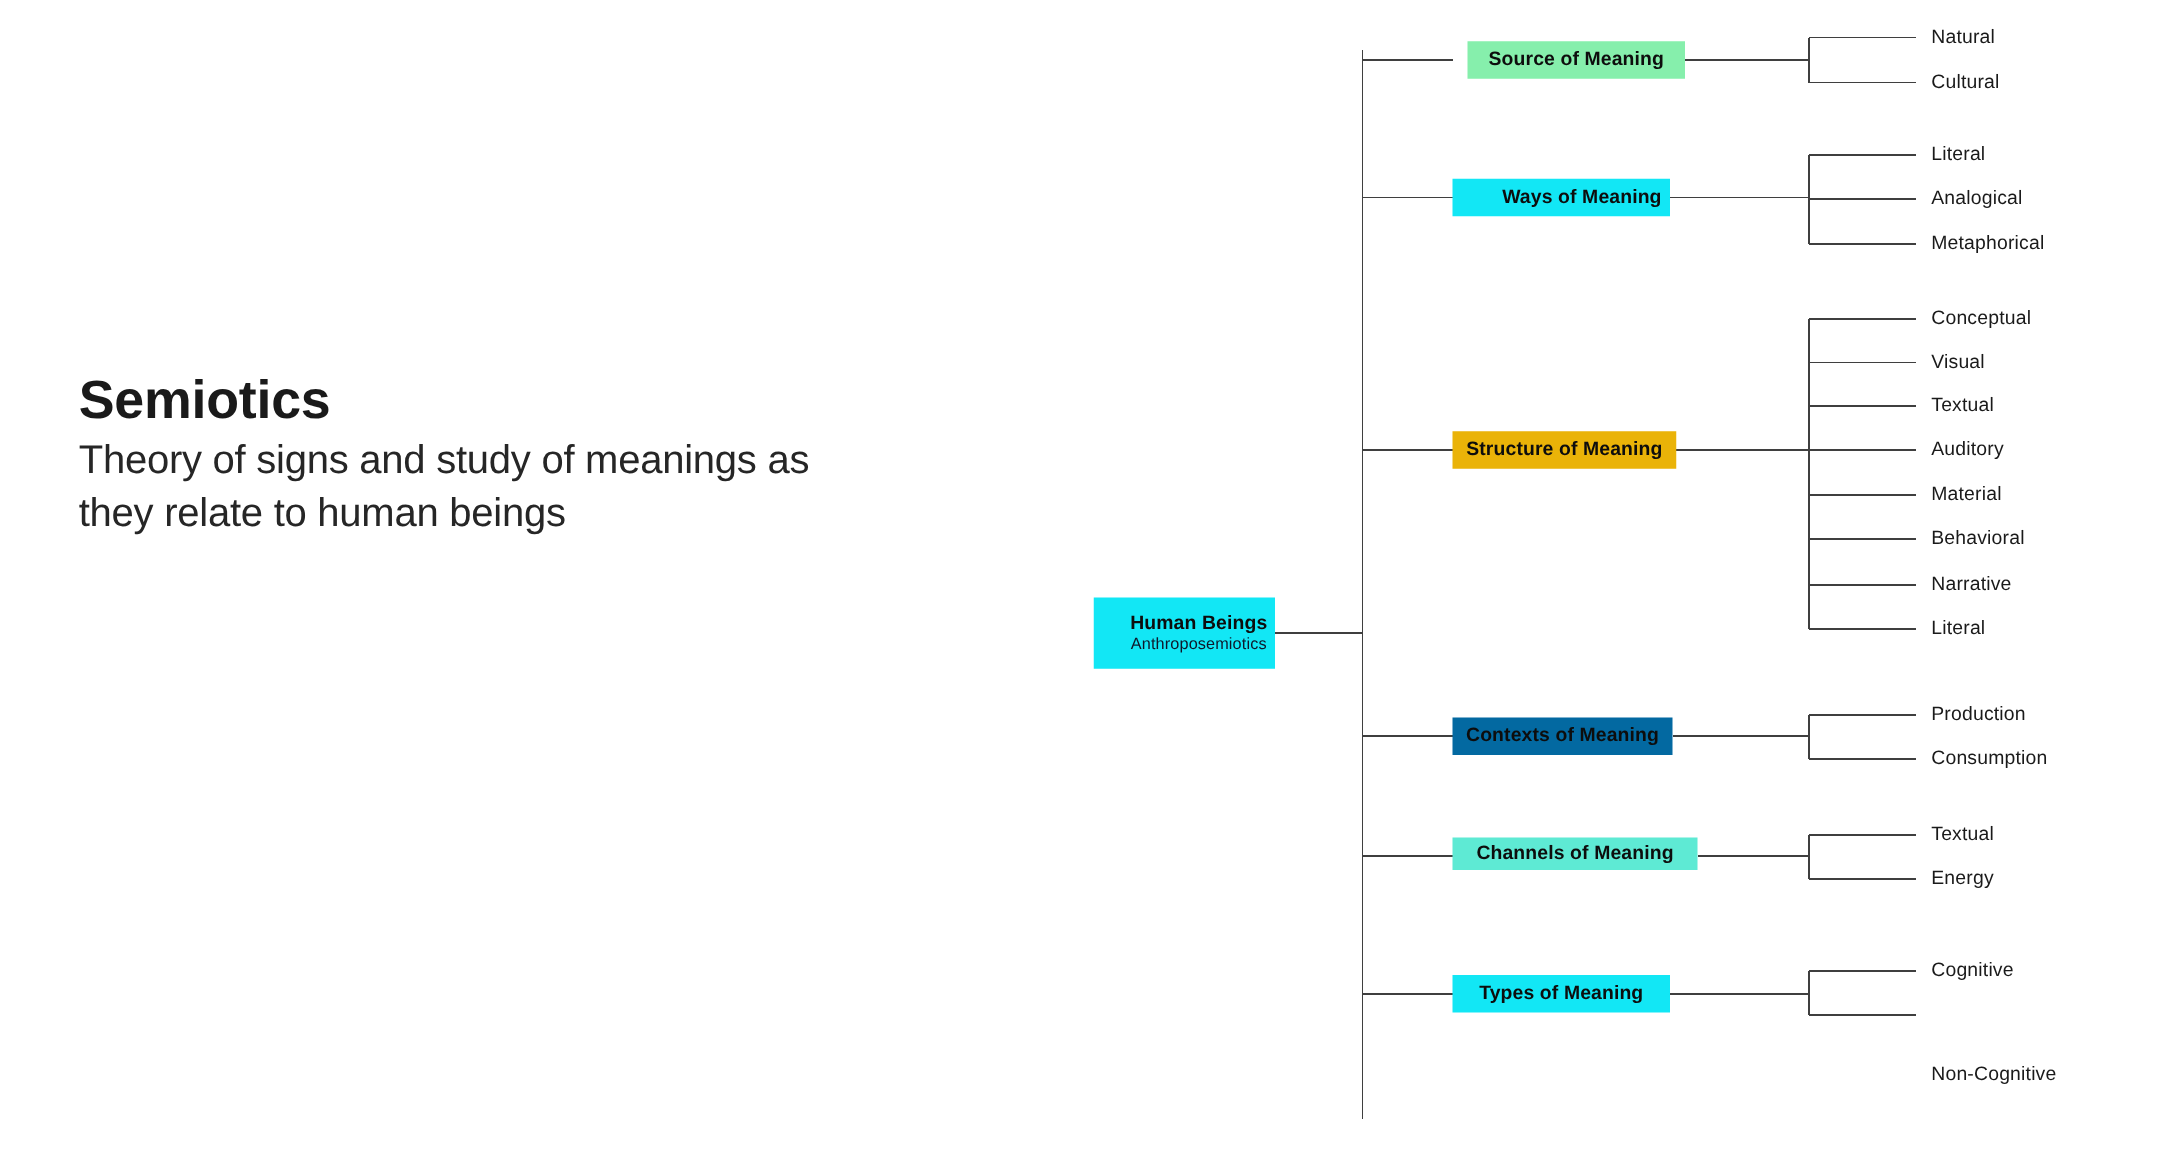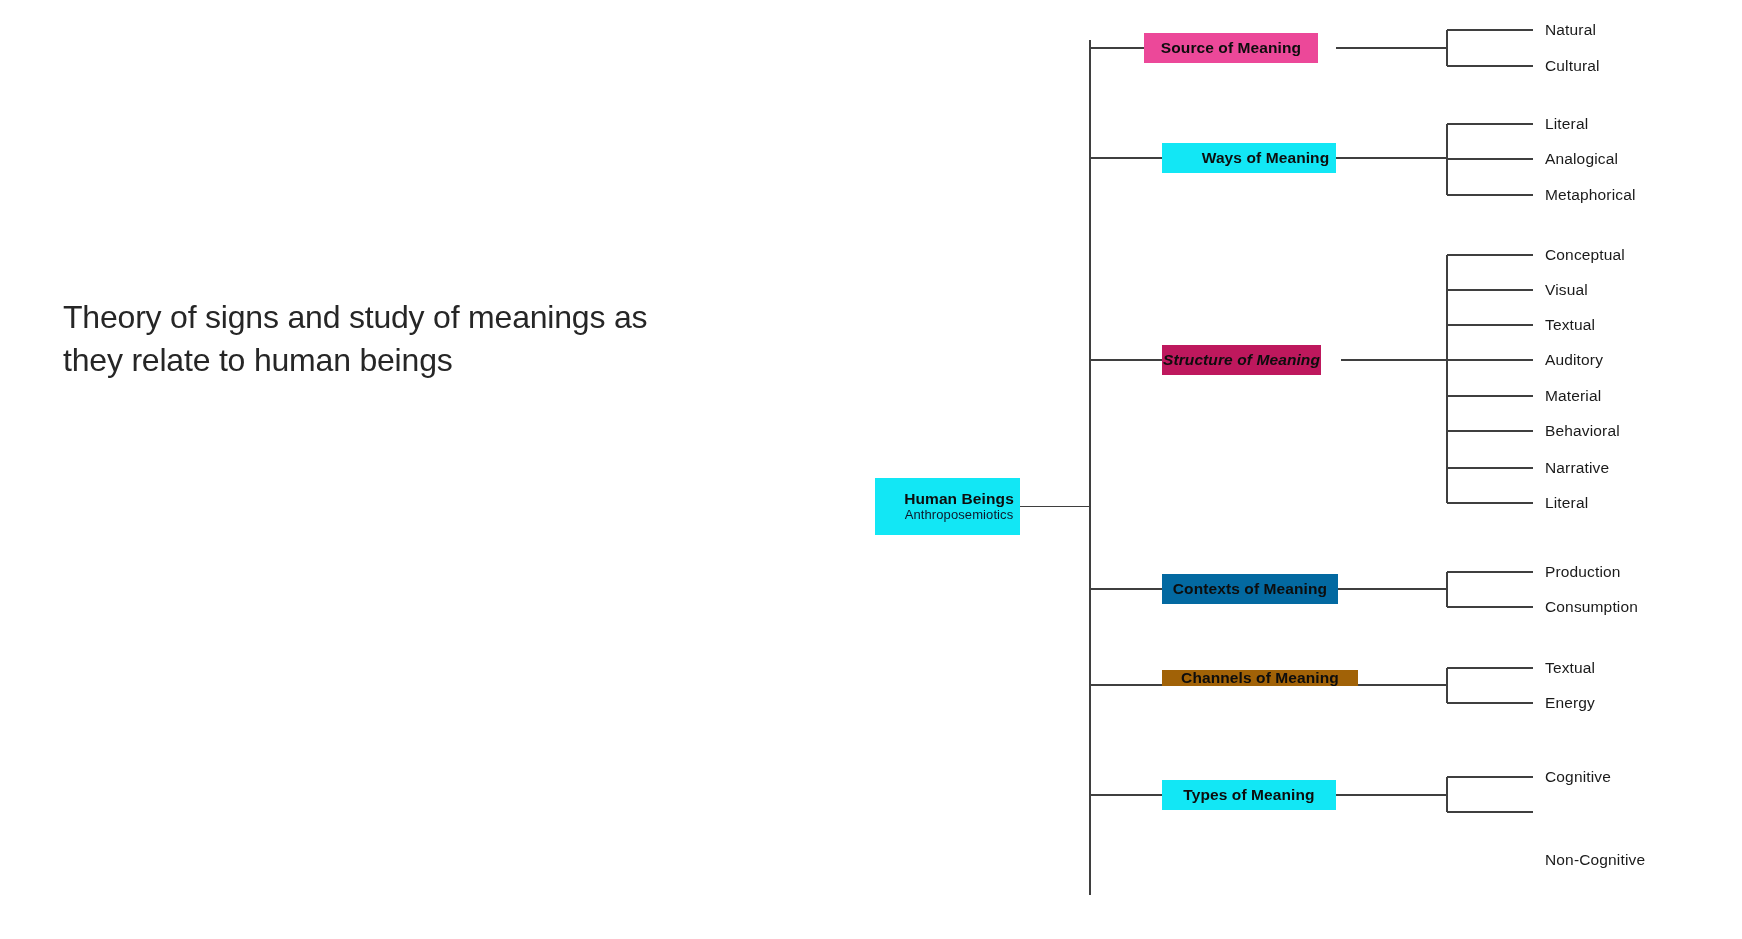--- a/index.html
+++ b/index.html
@@ -96,20 +96,21 @@
     white-space: nowrap;
     line-height: 1;
   }
 </style>
 </head>
 <body>
 
 <div id="slide">
 
   <div id="text-block">
+    <div id="heading">Semiotics</div>
     <div id="subheading">Theory of signs and study of meanings as they relate to human beings</div>
   </div>
 
   <div id="diagram">
     <svg id="wire-layer" viewBox="0 0 1742 939" width="1742" height="939" xmlns="http://www.w3.org/2000/svg">
         <line x1="1020" y1="506.5" x2="1090" y2="506.5" stroke="#3f3f3f" stroke-width="1.4" shape-rendering="crispEdges"></line>
         <line x1="1090" y1="40" x2="1090" y2="895" stroke="#3f3f3f" stroke-width="1.4" shape-rendering="crispEdges"></line>
         <line x1="1090" y1="48" x2="1162" y2="48" stroke="#3f3f3f" stroke-width="1.4" shape-rendering="crispEdges"></line>
         <line x1="1336" y1="48" x2="1447" y2="48" stroke="#3f3f3f" stroke-width="1.4" shape-rendering="crispEdges"></line>
         <line x1="1447" y1="30" x2="1447" y2="66" stroke="#3f3f3f" stroke-width="1.4" shape-rendering="crispEdges"></line>
@@ -146,48 +147,48 @@
         <line x1="1336" y1="795" x2="1447" y2="795" stroke="#3f3f3f" stroke-width="1.4" shape-rendering="crispEdges"></line>
         <line x1="1447" y1="777" x2="1447" y2="812" stroke="#3f3f3f" stroke-width="1.4" shape-rendering="crispEdges"></line>
         <line x1="1447" y1="777" x2="1533" y2="777" stroke="#3f3f3f" stroke-width="1.4" shape-rendering="crispEdges"></line>
         <line x1="1447" y1="812" x2="1533" y2="812" stroke="#3f3f3f" stroke-width="1.4" shape-rendering="crispEdges"></line>
       </svg>
     <div id="node-layer">
         <div class="node" style="left: 875px; top: 478px; width: 145px; height: 57px; background: rgb(18, 231, 245); padding-left: 23px;">
           <div class="node-title">Human Beings</div>
           <div class="node-sub">Anthroposemiotics</div>
         </div>
-        <div class="node" style="left: 1144px; top: 33px; width: 174px; height: 30px; background: #ec4899;">
+        <div class="node" style="left: 1174px; top: 33px; width: 174px; height: 30px; background: #86efac;">
           <div class="node-title">Source of Meaning</div>
         </div>
         <div class="leaf" style="left: 1545px; top: 22px;">Natural</div>
         <div class="leaf" style="left: 1545px; top: 58px;">Cultural</div>
         <div class="node" style="left: 1162px; top: 143px; width: 174px; height: 30px; background: rgb(18, 231, 245); padding-left: 33px;">
           <div class="node-title">Ways of Meaning</div>
         </div>
         <div class="leaf" style="left: 1545px; top: 116px;">Literal</div>
         <div class="leaf" style="left: 1545px; top: 151px;">Analogical</div>
         <div class="leaf" style="left: 1545px; top: 187px;">Metaphorical</div>
-        <div class="node" style="left: 1162px; top: 345px; width: 159px; height: 30px; background: #be185d; font-style: italic;">
+        <div class="node" style="left: 1162px; top: 345px; width: 179px; height: 30px; background: #eab308;">
           <div class="node-title">Structure of Meaning</div>
         </div>
         <div class="leaf" style="left: 1545px; top: 247px;">Conceptual</div>
         <div class="leaf" style="left: 1545px; top: 282px;">Visual</div>
         <div class="leaf" style="left: 1545px; top: 317px;">Textual</div>
         <div class="leaf" style="left: 1545px; top: 352px;">Auditory</div>
         <div class="leaf" style="left: 1545px; top: 388px;">Material</div>
         <div class="leaf" style="left: 1545px; top: 423px;">Behavioral</div>
         <div class="leaf" style="left: 1545px; top: 460px;">Narrative</div>
         <div class="leaf" style="left: 1545px; top: 495px;">Literal</div>
         <div class="node" style="left: 1162px; top: 574px; width: 176px; height: 30px; background: #0369a1;">
           <div class="node-title">Contexts of Meaning</div>
         </div>
         <div class="leaf" style="left: 1545px; top: 564px;">Production</div>
         <div class="leaf" style="left: 1545px; top: 599px;">Consumption</div>
-        <div class="node" style="left: 1162px; top: 670px; width: 196px; height: 16px; background: #a16207;">
+        <div class="node" style="left: 1162px; top: 670px; width: 196px; height: 26px; background: #5eead4;">
           <div class="node-title">Channels of Meaning</div>
         </div>
         <div class="leaf" style="left: 1545px; top: 660px;">Textual</div>
         <div class="leaf" style="left: 1545px; top: 695px;">Energy</div>
         <div class="node" style="left: 1162px; top: 780px; width: 174px; height: 30px; background: rgb(18, 231, 245);">
           <div class="node-title">Types of Meaning</div>
         </div>
         <div class="leaf" style="left: 1545px; top: 769px;">Cognitive</div>
         <div class="leaf" style="left: 1545px; top: 852px;">Non-Cognitive</div>
       </div>

